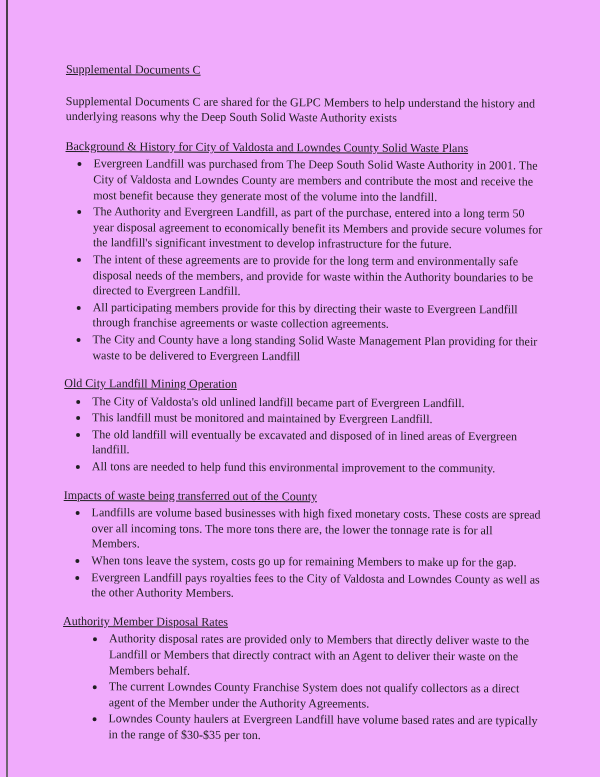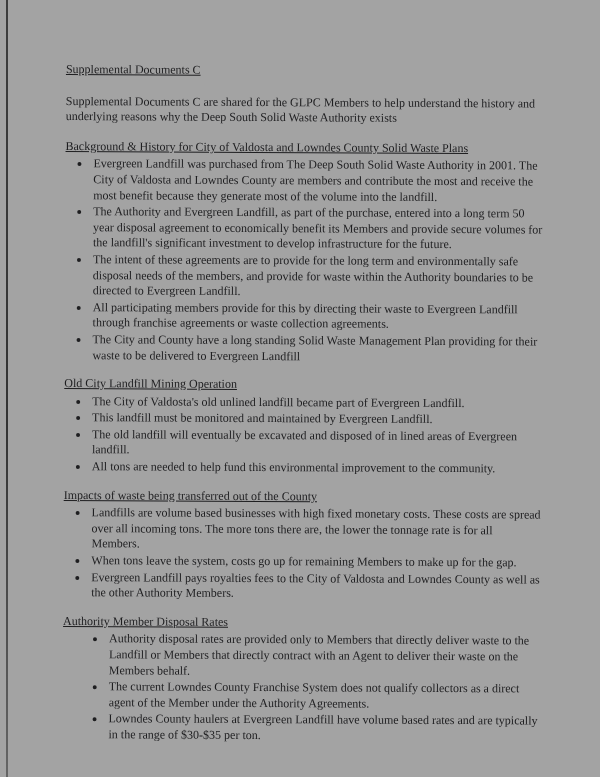--- a/index.html
+++ b/index.html
@@ -7,21 +7,21 @@
     width: 600px;
     height: 777px;
     background: #f6f6f4;
     overflow: hidden;
     position: relative;
     font-family: "Liberation Serif", serif;
   }
   .page {
     position: absolute;
     inset: 0;
-    background: #a3a3a3;
+    background: #f0abfc;
   }
   .scan-edge {
     position: absolute;
     left: 6px;
     top: 0;
     width: 2px;
     height: 777px;
     background: linear-gradient(#2b2b2b 0%, #1f1f1f 55%, #5a5a5a 100%);
     opacity: 0.85;
   }

